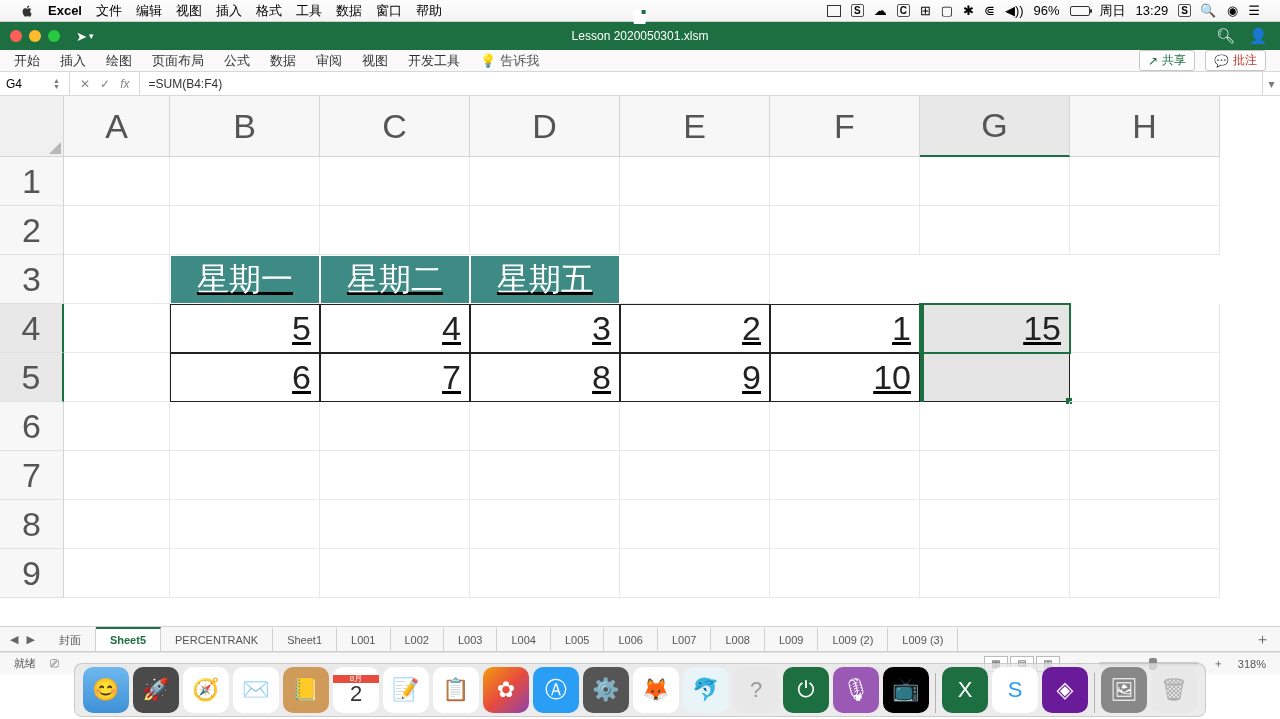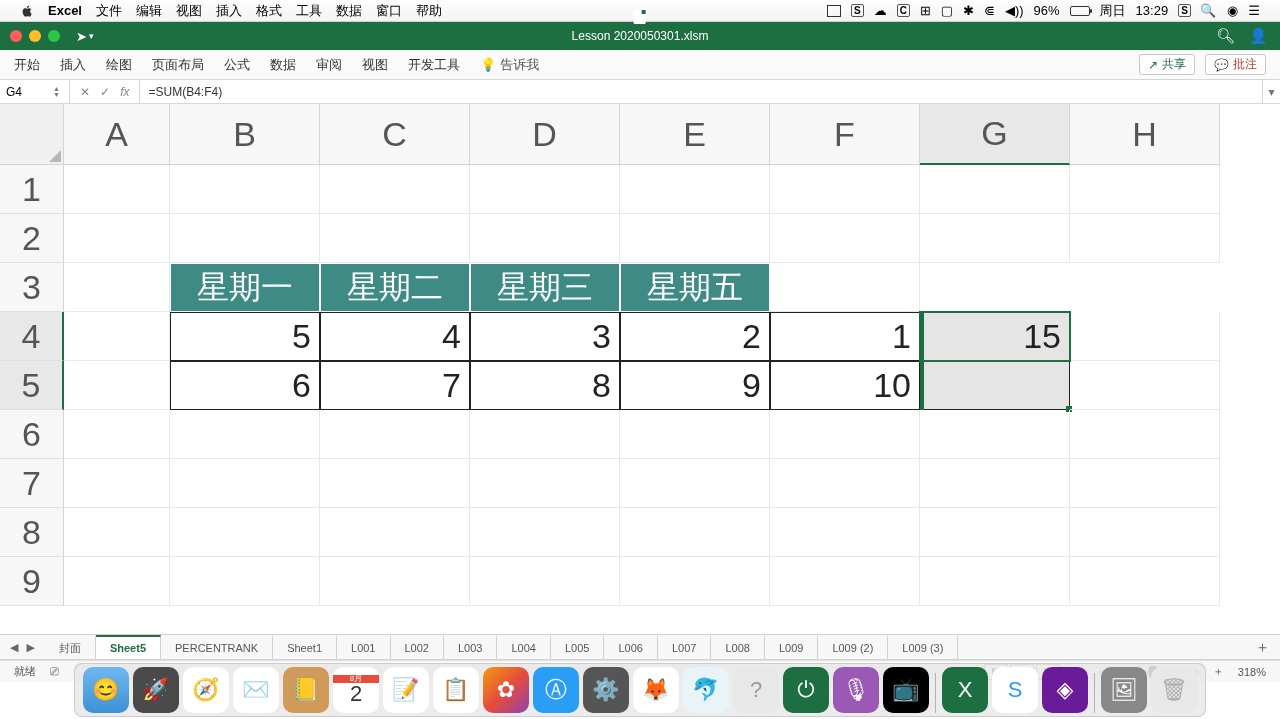--- a/index.html
+++ b/index.html
@@ -23,21 +23,21 @@
 .traffic { display:flex; gap:7px; margin-left:10px; }
 .traffic span { width:12px; height:12px; border-radius:50%; }
 .tl-close{background:#ff5f57;} .tl-min{background:#febc2e;} .tl-max{background:#28c840;}
 .cursor-tool { margin-left:16px; color:#fff; font-size:13px; display:flex; align-items:center; gap:2px;}
 .title-center { position:absolute; left:50%; transform:translateX(-50%); display:flex; align-items:center; gap:5px;flex-direction:column; }
 .title-right { margin-left:auto; display:flex; align-items:center; gap:14px; margin-right:12px; }
 .doc-icon{width:12px;height:14px;background:#fff;border-radius:1px;position:relative;}
 .doc-icon::after{content:"";position:absolute;top:0;right:0;width:4px;height:4px;background:#1d6f42;}
 
 
-.ribbon { height:30px; background:#fafafa; border-bottom:1px solid #d7d7d7; display:flex; align-items:center; font-size:13px; padding:0 14px; gap:20px; }
+.ribbon { height:22px; background:#fafafa; border-bottom:1px solid #d7d7d7; display:flex; align-items:center; font-size:13px; padding:0 14px; gap:20px; }
 .ribbon .tab { color:#333; cursor:default; }
 .ribbon .bulb { display:flex; align-items:center; gap:4px; color:#555; }
 .ribbon-right { margin-left:auto; display:flex; gap:10px; }
 .ribbon-btn { border:1px solid #c7c7c7; border-radius:3px; padding:1px 8px; font-size:12px; display:flex; align-items:center; gap:4px; color:#1d6f42; background:#fff; }
 .ribbon-btn.red{color:#c0392b;}
 
 
 .formula-bar { height:24px; border-bottom:1px solid #d7d7d7; display:flex; align-items:center; font-size:12px; }
 .namebox { width:70px; height:100%; border-right:1px solid #d7d7d7; display:flex; align-items:center; padding:0 6px; justify-content:space-between; }
 .namebox-spin{width:10px;display:flex;flex-direction:column;font-size:7px;line-height:6px;color:#777;}
@@ -50,21 +50,21 @@
 .grid-wrap { position:relative; height:530px; overflow:hidden; background:#fff;}
 .select-all{position:absolute;left:0;top:0;width:64px;height:61px;border-right:1px solid #d4d4d4;border-bottom:1px solid #d4d4d4;background:#f0f0f0;}
 .select-all::after{content:"";position:absolute;right:2px;bottom:2px;width:0;height:0;border-left:12px solid transparent;border-bottom:12px solid #b7b7b7;}
 .col-headers{position:absolute;left:64px;top:0;height:61px;display:flex;}
 .col-h{width:150px;border-right:1px solid #d4d4d4;border-bottom:1px solid #d4d4d4;background:#f7f7f7;display:flex;align-items:center;justify-content:center;font-size:34px;color:#555;font-weight:300;}
 .col-h:first-child{width:106px;}
 .col-h.active{background:#e8e8e8;border-bottom:2px solid #1d6f42;}
 .row-headers{position:absolute;left:0;top:61px;width:64px;}
 .row-h{height:49px;border-right:1px solid #d4d4d4;border-bottom:1px solid #e0e0e0;background:#f7f7f7;display:flex;align-items:center;justify-content:center;font-size:34px;color:#555;font-weight:300;}
 .row-h.active{background:#e8e8e8;border-right:2px solid #1d6f42;}
-.cells{position:absolute;left:64px;top:61px;}
+.cells{position:absolute;left:64px;top:61px;text-decoration:underline;}
 .cells .row{display:flex;height:49px;}
 .cells .cell{border-right:1px solid #e8e8e8;border-bottom:1px solid #e8e8e8;width:150px;height:49px;position:relative;}
 .cells .cell:first-child{width:106px;}
 
 
 .tbl-header{background:#3e8a84;color:#fff;font-size:32px;display:flex;align-items:center;justify-content:center;border:1px solid #fff!important;}
 .tbl-cell{border:1px solid #222!important;font-size:34px;display:flex;align-items:center;justify-content:flex-end;padding-right:8px;color:#222;}
 .tot-fill{background:#e5e5e5;}
 .active-cell{outline:2px solid #1d6f42;outline-offset:-1px;z-index:5;}
 .fill-strip{position:absolute;top:-2px;left:-1px;width:4px;background:#1d6f42;}
@@ -242,21 +242,20 @@
         <div class="cell"></div>
         <div class="cell"></div>
         <div class="cell"></div>
         <div class="cell"></div>
         <div class="cell"></div>
       </div>
       <div class="row">
         <div class="cell"></div>
         <div class="cell tbl-header">星期一</div>
         <div class="cell tbl-header">星期二</div>
-        <div class="cell tbl-header">星期三</div>
         <div class="cell tbl-header">星期五</div>
         <div class="cell"></div>
       </div>
       <div class="row">
         <div class="cell"></div>
         <div class="cell tbl-cell">5</div>
         <div class="cell tbl-cell">4</div>
         <div class="cell tbl-cell">3</div>
         <div class="cell tbl-cell">2</div>
         <div class="cell tbl-cell">1</div>

